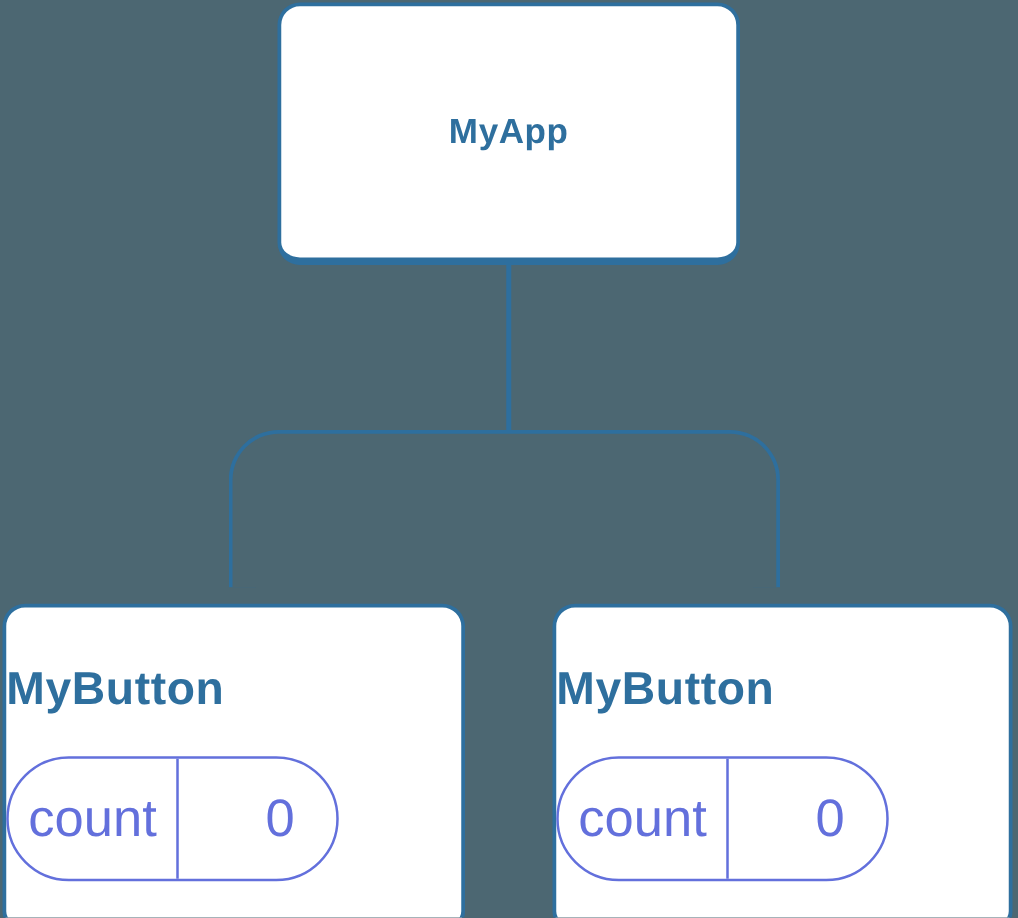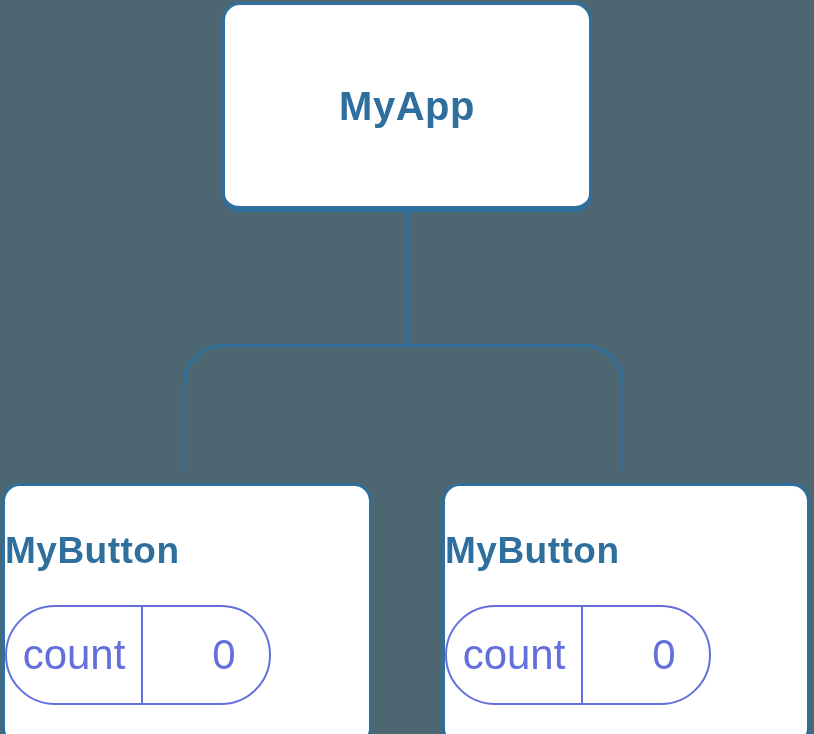--- a/index.html
+++ b/index.html
@@ -33,21 +33,21 @@
     color: var(--title-text);
     font-weight: 700;
     letter-spacing: 0.5px;
     line-height: 1.15;
   }
   .root-node {
     left: 222px; top: 2px;
     width: 370px; height: 210px;
     display: flex; align-items: center; justify-content: center;
   }
-  .root-node .node-title { font-size: 40px; }
+  .root-node .node-title { font-size: 28px; }
   .stem {
     position: absolute;
     left: 405px; top: 212px;
     width: 3.5px; height: 134px;
     background: var(--connector);
   }
   .bracket {
     position: absolute;
     left: 183px; top: 344px;
     width: 441px; height: 126px;

